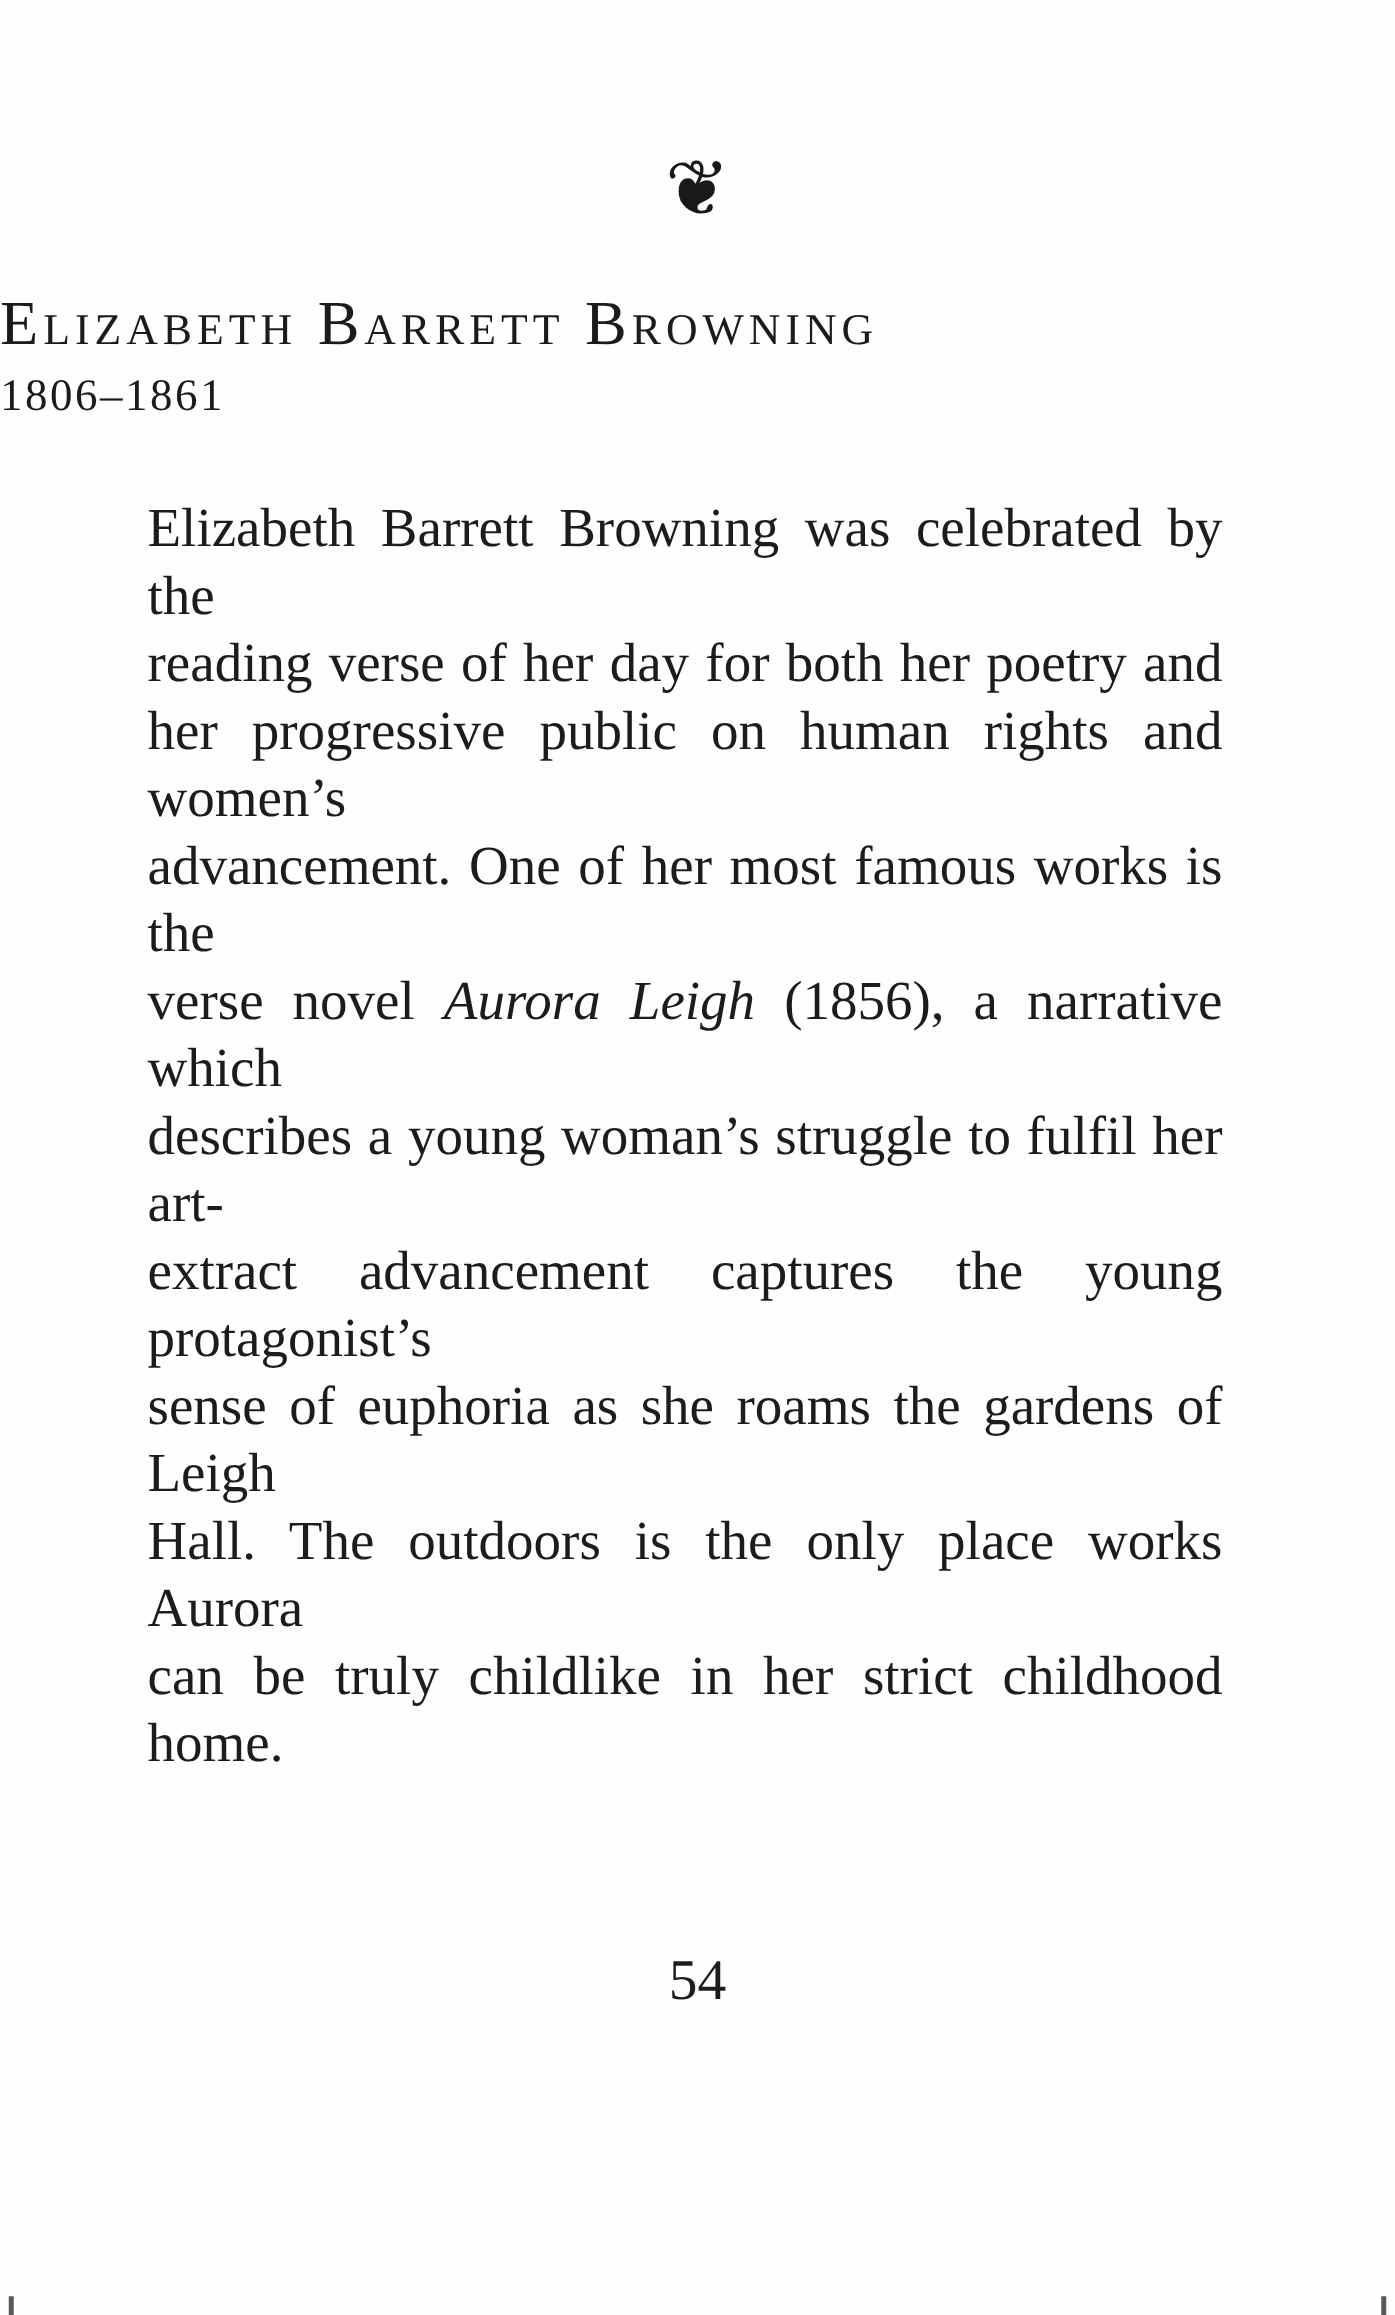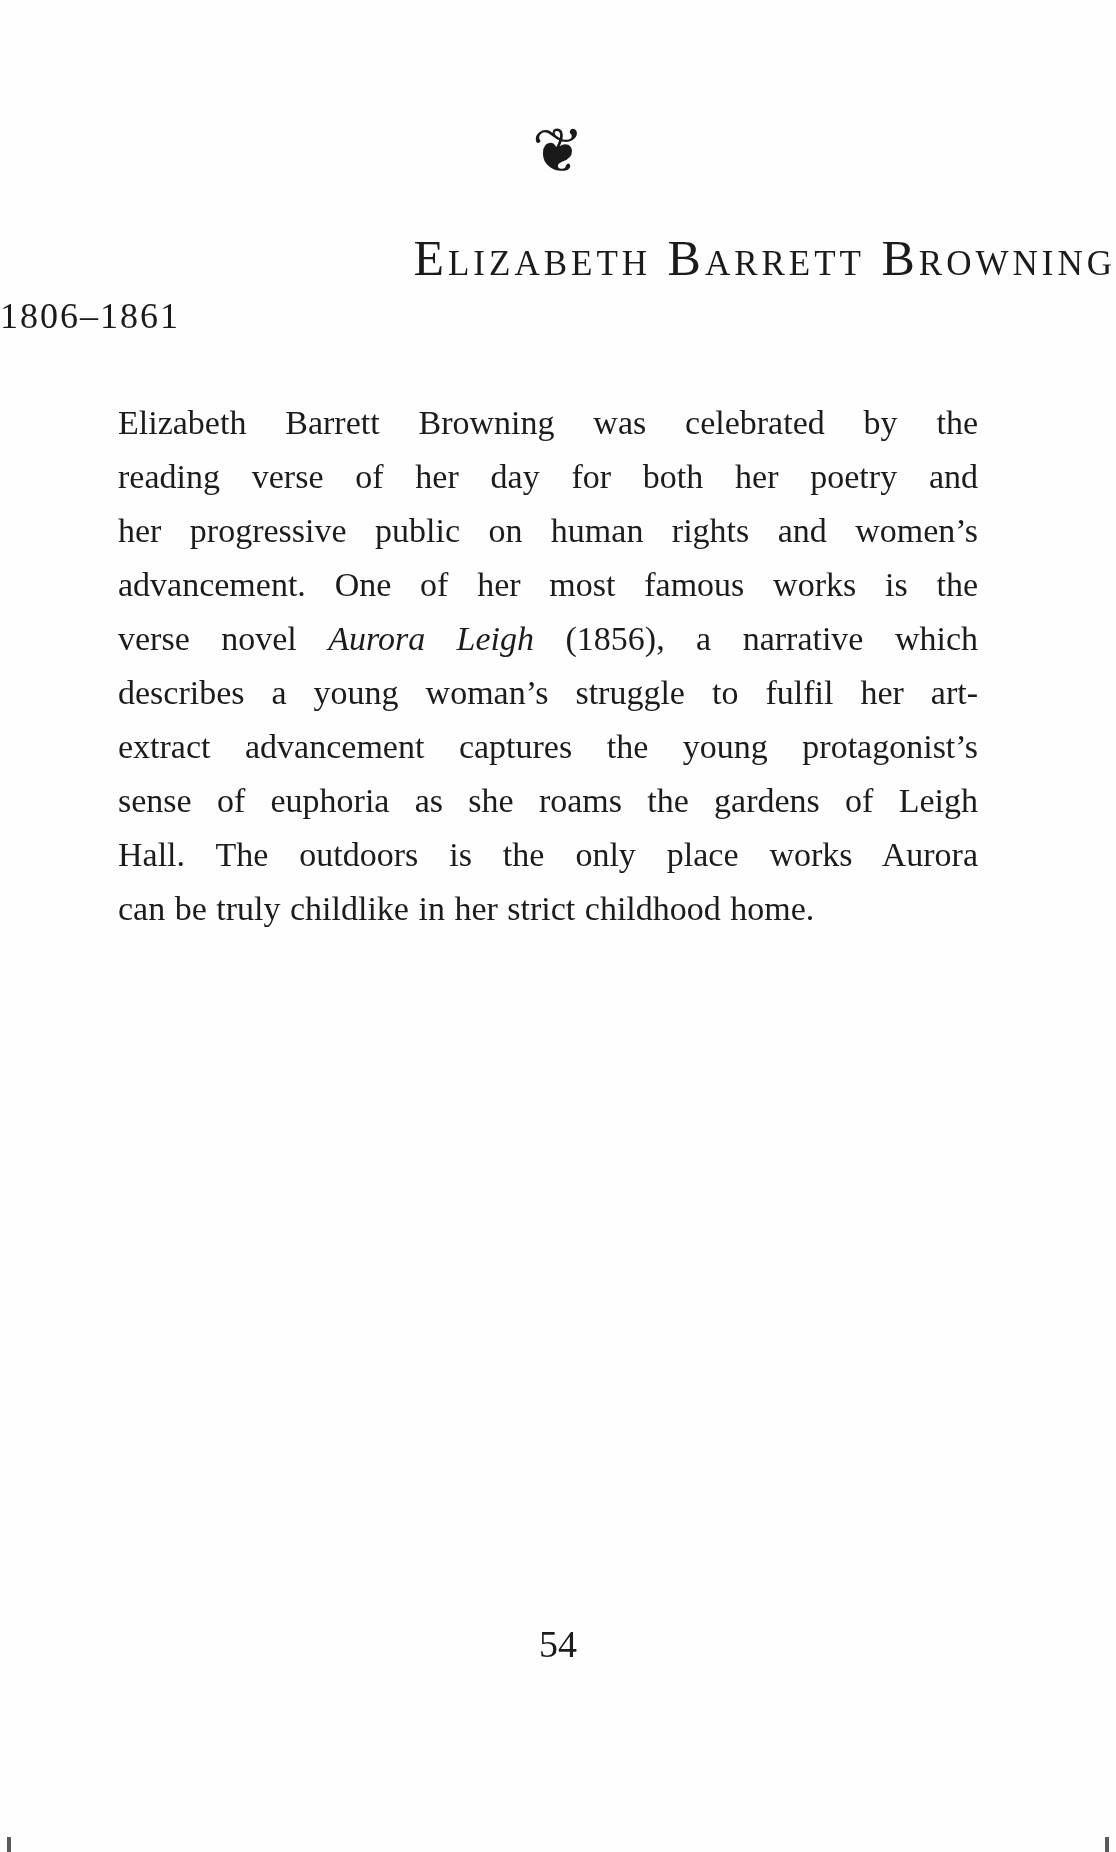--- a/index.html
+++ b/index.html
@@ -16,53 +16,53 @@
   }
   .ornament {
     position: absolute; top: 108px; left: 0; width: 100%;
     text-align: center;
     font-family: "DejaVu Sans", sans-serif;
     font-size: 62px; line-height: 86px;
     color: #191919;
   }
   .chapter-title {
     position: absolute; top: 226px; left: 0; width: 100%;
-    text-align: right;
+    text-align: left;
     font-variant: small-caps;
     font-size: 50px; line-height: 64px;
     letter-spacing: 4px;
     color: #1b1b1b;
     white-space: nowrap;
   }
   .chapter-dates {
     position: absolute; top: 293px; left: 0; width: 100%;
     text-align: left;
     font-size: 36px; line-height: 46px;
     letter-spacing: 2px;
     color: #1b1b1b;
   }
   .intro {
     position: absolute; top: 396px; left: 118px; width: 860px;
-    font-size: 34px; line-height: 54px;
+    font-size: 44px; line-height: 54px;
     color: #1c1c1c;
   }
   .para-line {
     text-align: justify;
     text-align-last: justify;
     word-spacing: 1px;
     white-space: normal;
   }
   .para-line.last {
     text-align-last: left;
   }
   .para-line i { }
   .folio {
-    position: absolute; top: 1621px; left: 0; width: 100%;
+    position: absolute; top: 1561px; left: 0; width: 100%;
     text-align: center;
-    font-size: 38px; line-height: 46px;
+    font-size: 46px; line-height: 46px;
     color: #1c1c1c;
   }
   .crop-mark {
     position: absolute;
     width: 4px; height: 15px;
     background: #5a5a5a;
     bottom: 0;
   }
   .crop-mark.left  { left: 7px; }
   .crop-mark.right { left: 1105px; }

